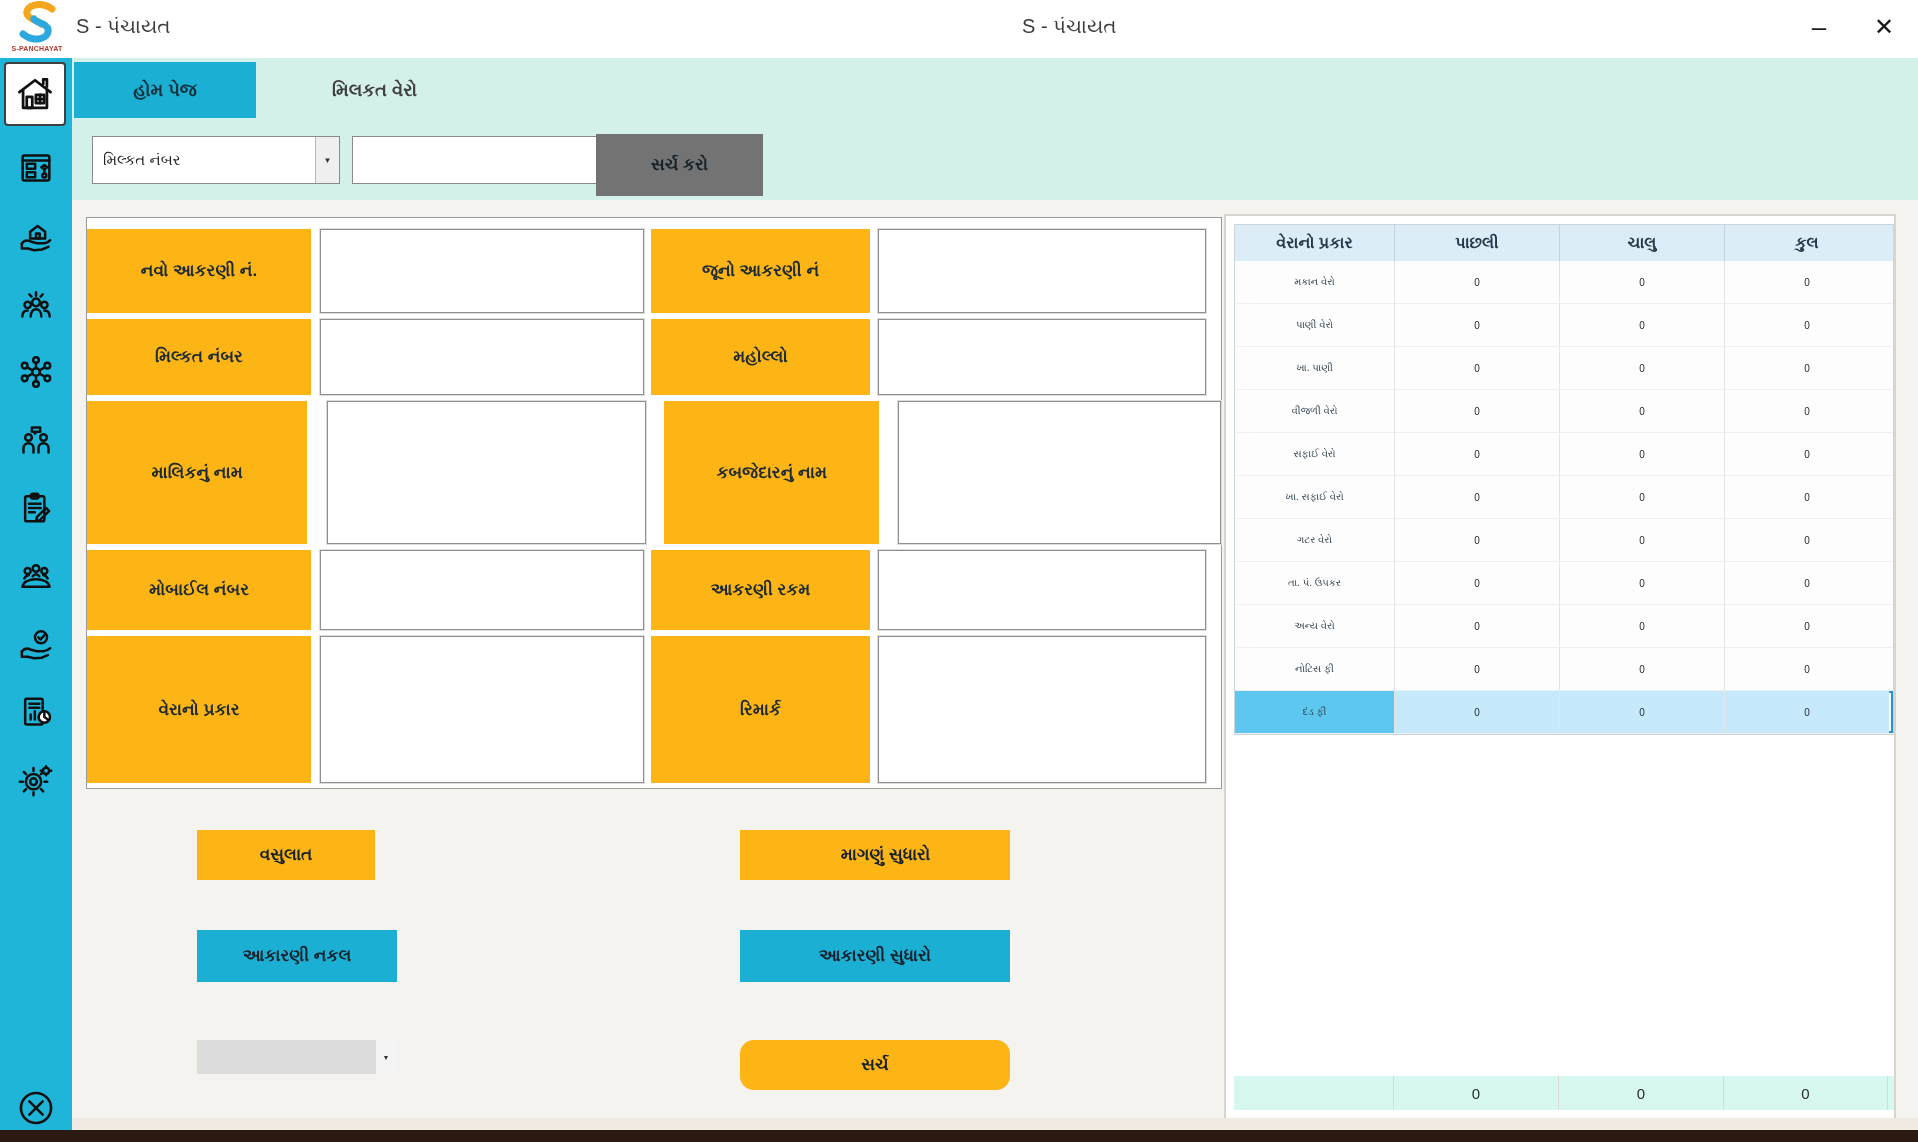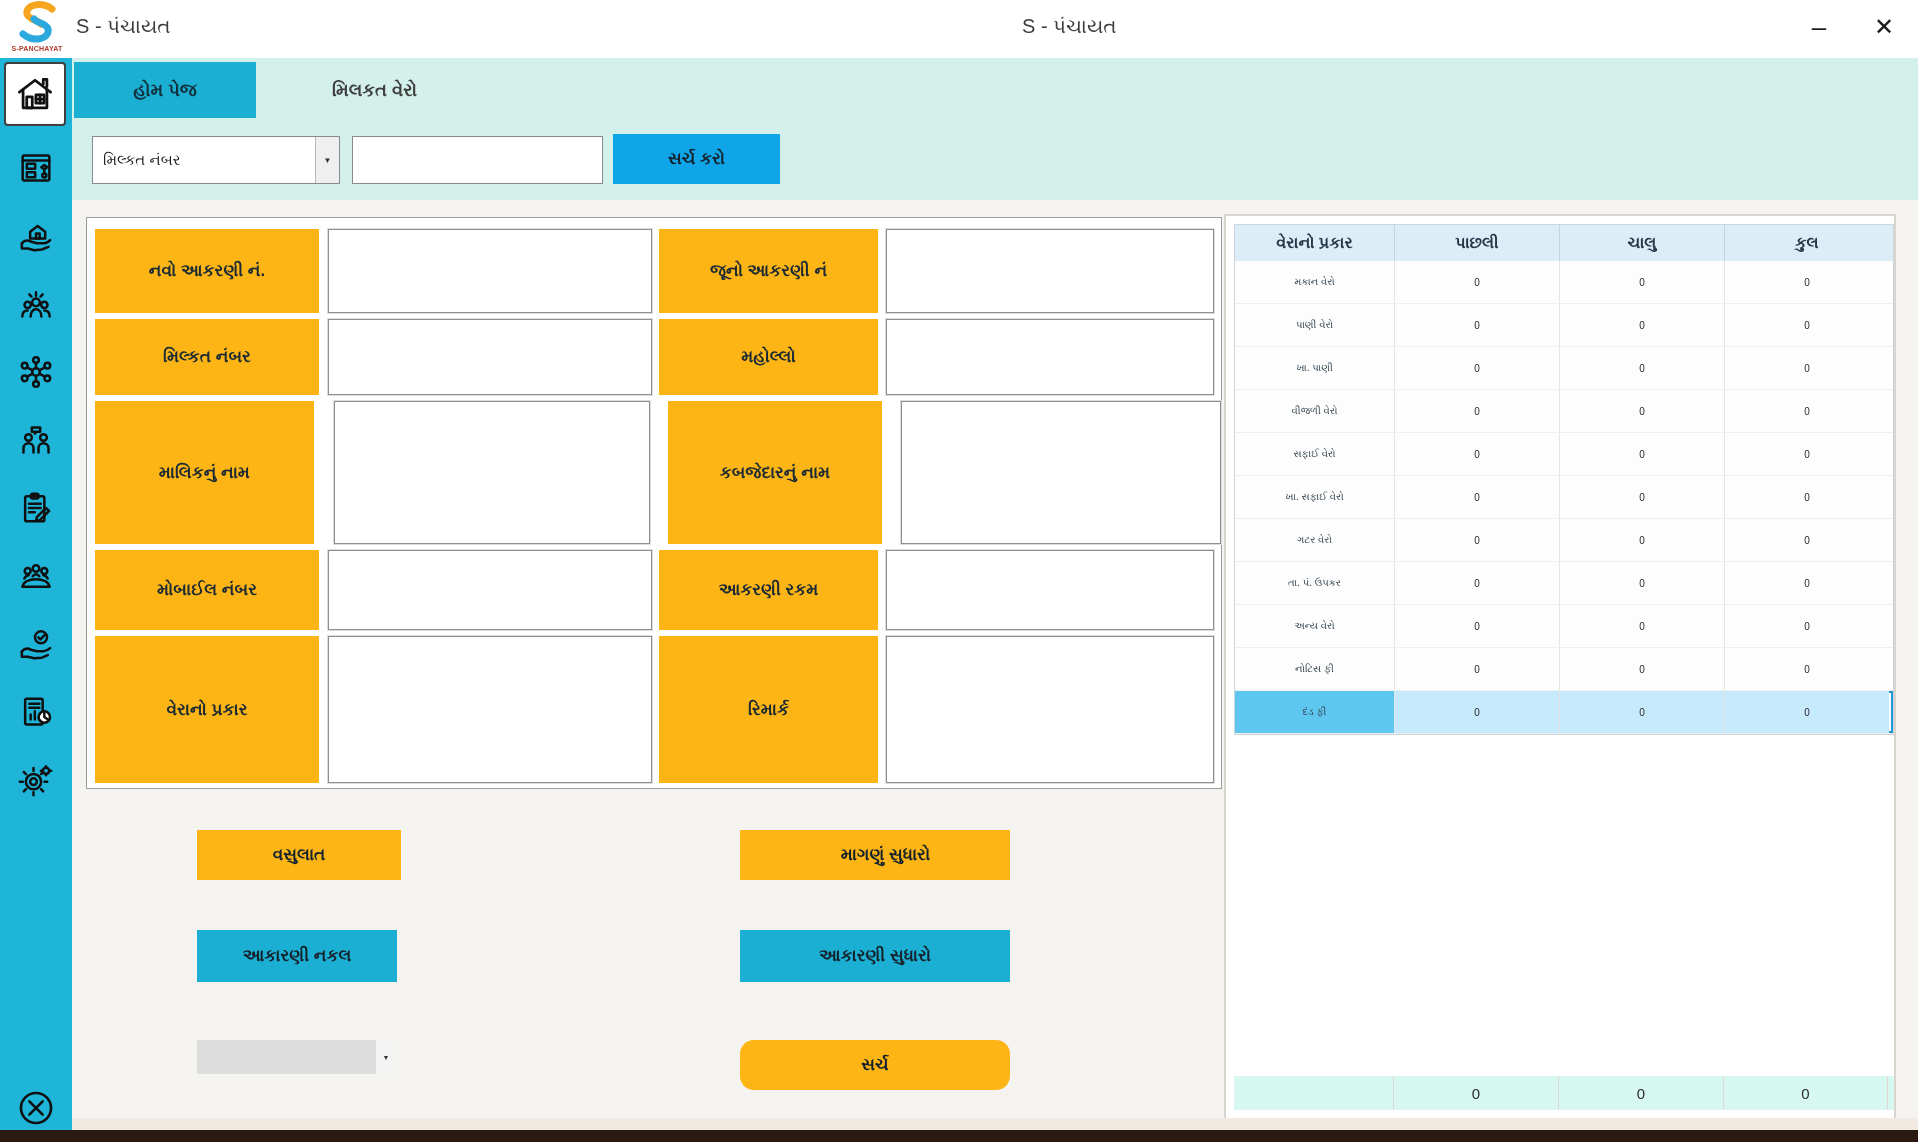--- a/index.html
+++ b/index.html
@@ -26,45 +26,45 @@
   
   .band { position:absolute; left:72px; top:58px; width:1846px; height:142px; background:#D4F0EA; }
   .tab { position:absolute; top:4px; height:56px; display:flex; align-items:center; justify-content:center; font-size:18px; font-weight:bold; color:#12313c; }
   .tab-active { left:2px; width:182px; background:#1BAFD4; }
   .tab-plain { left:205px; width:195px; color:#404040; }
   .combo1 { position:absolute; left:20px; top:78px; width:248px; height:48px; background:#fff; border:1px solid #8a8a8a; display:flex; align-items:center; }
   .combo1-text { flex:1; padding-left:10px; font-size:15px; color:#222; }
   .combo1-arrow { width:24px; height:100%; background:#efefef; border-left:1px solid #b5b5b5; display:flex; align-items:center; justify-content:center; font-size:8px; color:#333; }
   .search-input { position:absolute; left:280px; top:78px; width:251px; height:48px; background:#fff; border:1px solid #8a8a8a; font-size:16px; padding:0 8px; font-family:inherit; }
   .btn { display:flex; align-items:center; justify-content:center; font-weight:bold; color:#15222b; cursor:default; }
-  .search-btn { position:absolute; left:541px; top:76px; width:167px; height:50px; background:#0ea5e9; font-size:17px; }
+  .search-btn { position:absolute; left:524px; top:76px; width:167px; height:62px; background:#737373; font-size:17px; }
 
   
   .content { position:absolute; left:72px; top:200px; width:1846px; height:918px; background:#F5F3F0; }
 
   
   .form-wrap { position:absolute; left:14px; top:17px; width:1136px; height:572px; background:#fff; border:1px solid #9c9c9c; padding-top:11px; }
   .form-row { display:flex; margin-bottom:6px; }
   .form-row:nth-of-type(1){ height:84px; }
   .form-row:nth-of-type(2){ height:76px; }
   .form-row:nth-of-type(3){ height:143px;gap:11px; }
   .form-row:nth-of-type(4){ height:80px; }
   .form-row:nth-of-type(5){ height:147px; }
   .f-label { background:#FDB515; display:flex; align-items:center; justify-content:center; font-size:17px; font-weight:bold; color:#1c2a33; text-align:center; }
   .f-field { background:#fff; border:1px solid #8f8f8f; box-shadow:0 0 0 1px #dcdcdc; }
-  .fl1 { width:224px; margin-left:8px; }
+  .fl1 { width:224px; }
   .ff1 { width:324px; margin-left:9px; }
   .fl2 { width:219px; margin-left:7px; }
   .ff2 { width:328px; margin-left:8px; }
 
   
   .act { position:absolute; font-size:17px; }
   .orange { background:#FDB515; }
   .cyan { background:#1BAFD4; }
-  .btn-vasulat   { left:125px; top:630px; width:204px; height:50px; }
+  .btn-vasulat   { left:125px; top:630px; width:178px; height:50px; }
   .btn-magnu     { left:668px; top:630px; width:270px; height:50px;padding-left:21px; }
   .btn-nakal     { left:125px; top:730px; width:200px; height:52px; }
   .btn-aksudharo { left:668px; top:730px; width:270px; height:52px; }
   .btn-search2   { left:668px; top:840px; width:270px; height:50px;border-radius:14px; }
   .combo2 { position:absolute; left:125px; top:840px; width:199px; height:34px; background:#dcdcdc; display:flex; }
   .combo2-main { flex:1; }
   .combo2-arrow { width:20px; background:#f4f4f4; display:flex; align-items:center; justify-content:center; font-size:7px; color:#333; }
 
   
   .table-wrap { position:absolute; left:1224px; top:214px; width:672px; height:908px; background:#fff; border:2px solid #d9d4cd; }

